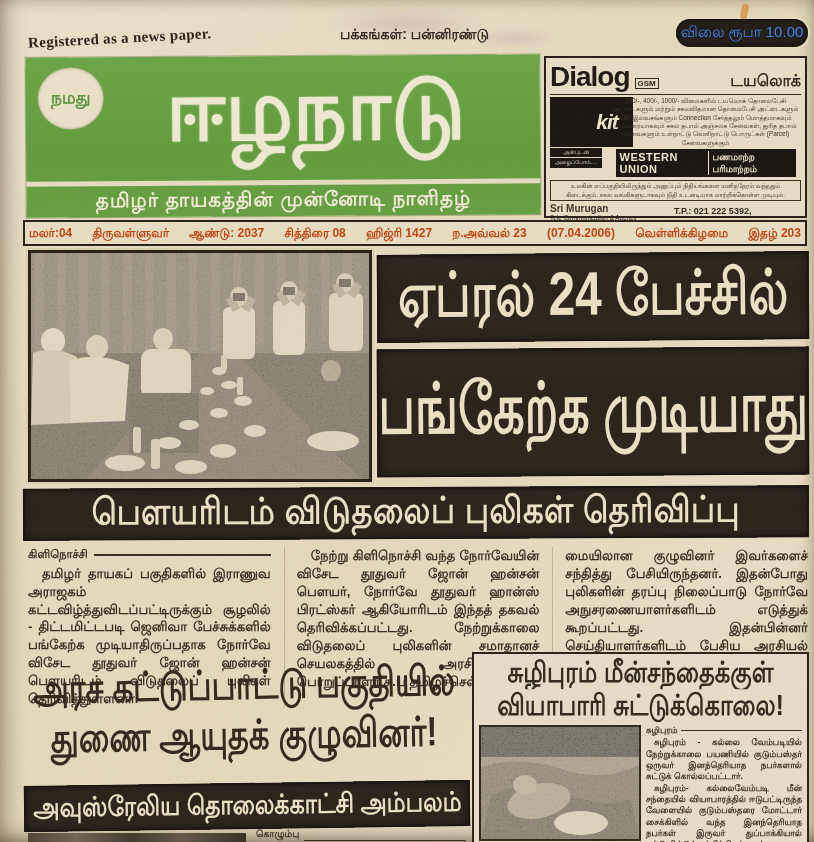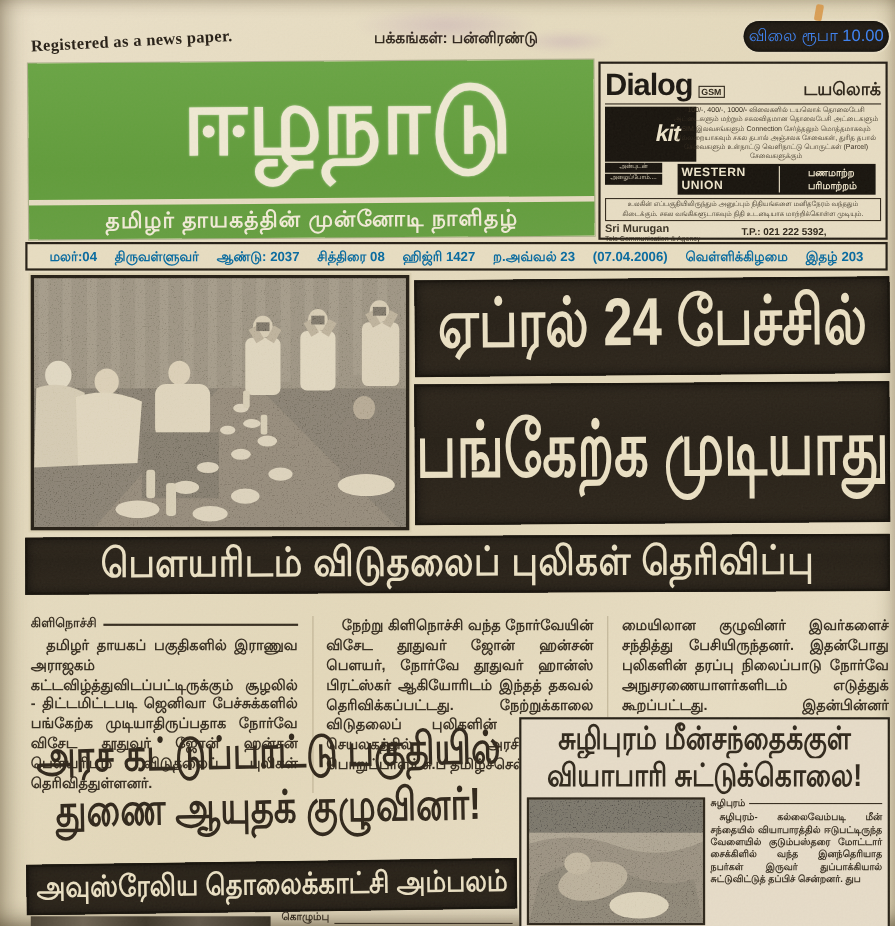--- a/index.html
+++ b/index.html
@@ -45,47 +45,47 @@
   .kit-col{width:56px;flex:none;}
   .kit-logo{width:52px;height:50px;background:#15110c;color:#efe6cd;display:flex;align-items:center;justify-content:center;
     font-size:21px;font-style:italic;font-weight:bold;letter-spacing:-1px;padding-left:31px;}
   .kit-cap{width:52px;background:#15110c;color:#e8dec5;font-size:5.6px;text-align:center;line-height:1.3;
     padding:1px 0;margin-top:1px;font-weight:normal;}
   .ad-right{flex:1;min-width:0;}
   .ad-body{font-size:6.4px;line-height:1.3;text-align:center;font-weight:normal;color:#332a1e;}
   .wu-box{margin:2px auto 0;width:172px;background:#15110c;color:#f0e7ce;display:flex;align-items:stretch;padding:2px 4px;}
   .wu-left{width:84px;text-align:left;font-size:11px;line-height:1.1;letter-spacing:.5px;}
   .wu-div{width:1px;background:#f0e7ce;margin:0 4px;}
-  .wu-right{font-size:9px;line-height:1.35;margin-left:22px;}
+  .wu-right{font-size:9px;line-height:1.35;}
   .ad-note{border:1px solid #332a1e;margin-top:3px;padding:1px 3px;font-size:6.2px;line-height:1.35;
     text-align:center;font-weight:normal;}
   .ad-contact{display:flex;margin-top:2px;gap:6px;}
   .ad-c-left{width:118px;}
   .ad-c-name{font-size:10px;color:#3a3225;}
   .ad-c-line{font-size:6.4px;font-weight:normal;line-height:1.3;}
   .ad-c-right{flex:1;padding-top:2px;}
   .ad-tp{font-size:9px;line-height:1.35;}
   .ad-email{font-size:6.2px;font-weight:normal;}
   
   .datebar{left:23px;top:220px;width:784px;height:26px;border:2px solid #231d15;background:#e9dfc4;
     box-sizing:border-box;display:flex;align-items:center;justify-content:space-between;
-    padding:0 20px;font-size:12px;font-weight:bold;color:#0369a1;white-space:nowrap;}
+    padding:0 4px;font-size:12px;font-weight:bold;color:#c2410c;white-space:nowrap;}
   
   .photo-frame{left:28px;top:250px;width:344px;height:232px;border:3px solid #231d15;box-sizing:border-box;
     background:#5e5648;box-shadow:0 0 0 2px #ddd2b4;}
   .photo-frame svg{display:block;width:100%;height:100%;}
   .hbar{background:linear-gradient(180deg,#2b241b,#241e16 40%,#2a231a);color:#ece2c6;display:flex;align-items:center;
     justify-content:center;white-space:nowrap;overflow:hidden;box-shadow:inset 0 0 0 2px rgba(20,16,10,.9), inset 0 0 12px rgba(0,0,0,.8);}
   .hbar1{left:377px;top:253px;width:432px;height:88px;transform:rotate(-.5deg);}
   .hbar1 span{font-size:52px;font-weight:bold;transform:scale(.92,1.18);}
   .hbar2{left:377px;top:348px;width:432px;height:128px;transform:rotate(-.4deg);}
   .hbar2 span{font-size:56px;font-weight:bold;transform:scale(.88,1.25);}
   .subhead-bar{left:23px;top:487px;width:786px;height:52px;transform:rotate(-.25deg);}
   .subhead-bar span{font-size:33px;font-weight:bold;transform:scale(.98,1.1);letter-spacing:.5px;}
-  .body-cols{left:28px;top:560px;width:780px;display:flex;gap:13px;}
+  .body-cols{left:28px;top:547px;width:780px;display:flex;gap:13px;}
   .bcol{width:251px;font-size:13.2px;font-weight:bold;line-height:1.36;text-align:justify;color:#342b1f;}
   .bcol + .bcol{border-left:1px solid rgba(120,105,75,.35);padding-left:12px;}
   .dateline-row{display:flex;align-items:center;gap:6px;font-size:11.5px;margin-bottom:2px;}
   .dateline-row .dash{flex:1;border-top:2px solid #342b1f;}
   .indent{text-indent:14px;}
   .jump-row{display:flex;justify-content:space-between;margin-top:1px;}
   
   .s2-h{left:18px;width:452px;text-align:center;font-weight:bold;color:#2e251a;white-space:nowrap;overflow:hidden;}
   .s2-h1{top:666px;font-size:34px;transform:rotate(-1.2deg) scale(.95,1.2);}
   .s2-h2{top:716px;font-size:34px;transform:rotate(-1deg) scale(.95,1.2);}
@@ -118,20 +118,21 @@
 <div id="paper">
 
   <div class="abs registered">Registered as a news paper.</div>
   <div class="abs pages-line">பக்கங்கள்: பன்னிரண்டு</div>
   <div class="abs price-pill">விலை ரூபா 10.00</div>
   <div class="abs smudge" style="left:320px;top:6px;width:170px;height:34px;"></div>
   <div class="abs smudge" style="left:470px;top:28px;width:90px;height:20px;"></div>
   <div class="abs speck"></div>
 
   <div class="abs masthead">
+    <div class="abs mast-circle">நமது</div>
     <div class="abs mast-title">ஈழநாடு</div>
     <div class="abs mast-divider"></div>
     <div class="abs mast-tagline">தமிழர் தாயகத்தின் முன்னோடி நாளிதழ்</div>
   </div>
 
   <div class="abs adbox">
     <div class="ad-head">
       <span class="ad-brand">Dialog</span>
       <span class="ad-gsm">GSM</span>
       <span class="ad-brand-ta">டயலொக்</span>
@@ -326,20 +327,21 @@
           <ellipse cx="100" cy="96" rx="27" ry="12" fill="#cfc4aa"></ellipse>
           <ellipse cx="44" cy="58" rx="12" ry="10" fill="#9c8f78"></ellipse>
           <rect width="158" height="112" filter="url(#ng)" opacity="0.5"></rect>
         </svg>
       </div>
       <div class="s3-textcol">
         <div class="s3-dl">
           <span>சுழிபுரம்</span>
           <span class="dash"></span>
         </div>
+        <div class="s3-p">சுழிபுரம் - கல்லை வேம்படியில் நேற்றுக்காலை பயணியில் குடும்பஸ்தர் ஒருவர் இனந்தெரியாத நபர்களால் சுட்டுக் கொல்லப்பட்டார்.</div>
         <div class="s3-p">சுழிபுரம்- கல்லைவேம்படி மீன் சந்தையில் வியாபாரத்தில் ஈடுபட்டிருந்த வேளையில் குடும்பஸ்தரை மோட்டார் சைக்கிளில் வந்த இனந்தெரியாத நபர்கள் இருவர் துப்பாக்கியால் சுட்டுவிட்டுத் தப்பிச் சென்றனர். துப</div>
       </div>
     </div>
   </div>
 
   <svg class="abs grain">
     <filter id="pg">
         <feTurbulence type="fractalNoise" baseFrequency="0.55" numOctaves="2" stitchTiles="stitch"></feTurbulence>
       <feColorMatrix type="matrix" values="0 0 0 0 0.45 0 0 0 0 0.38 0 0 0 0 0.25 0.25 0.25 0.25 0 0"></feColorMatrix>
       </filter>

